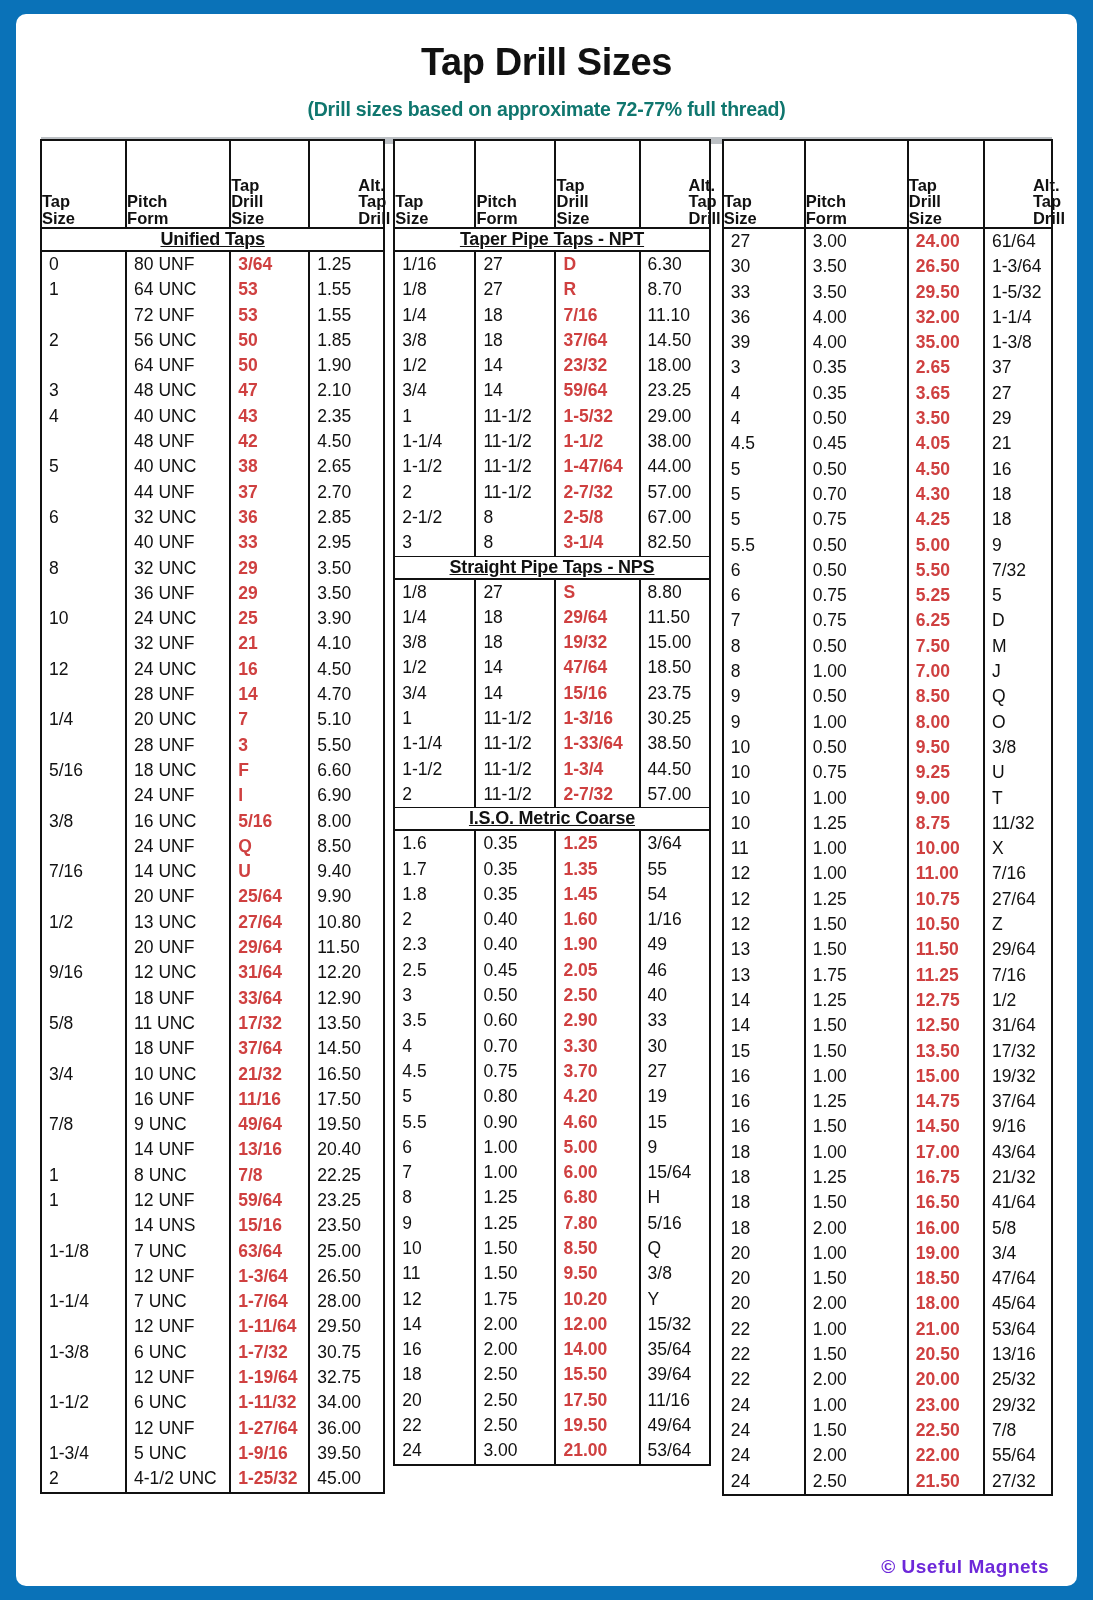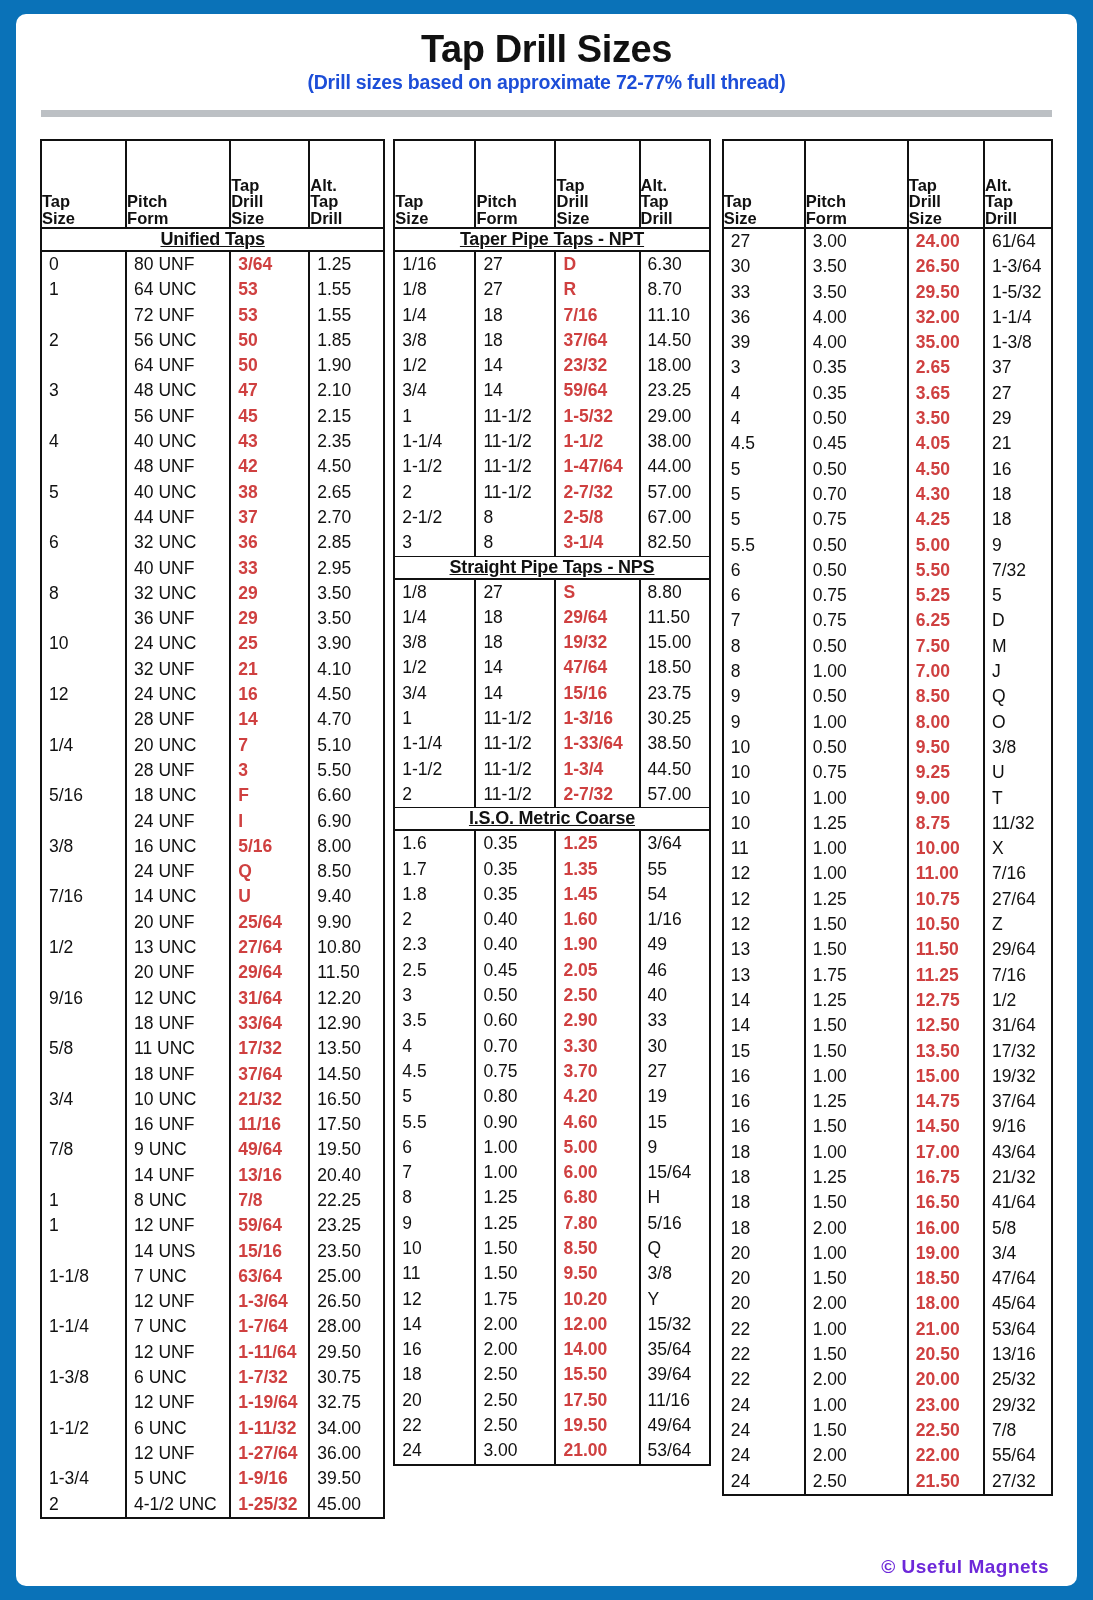--- a/index.html
+++ b/index.html
@@ -11,28 +11,28 @@
     overflow: hidden;
   }
   #frame {
     position: absolute;
     left: 16px; top: 14px;
     width: 1061px; height: 1572px;
     background: #ffffff;
     border-radius: 10px;
   }
   
-  #header { text-align: center; padding-top: 16px; }
+  #header { text-align: center; padding-top: 29px; }
   #title {
     font-size: 38px; font-weight: bold; color: #111;
     letter-spacing: -0.4px; line-height: 1.05;
   }
   #subtitle {
-    font-size: 19.5px; font-weight: bold; color: #1d4ed8;
-    margin-top: 1px; letter-spacing: -0.2px;
+    font-size: 19.5px; font-weight: bold; color: #0f766e;
+    margin-top: 15px; letter-spacing: -0.2px;
   }
   #rule {
     height: 7px; background: #bcc0c4;
     margin: 16px 25px 0 25px;
   }
   
   #tables {
     position: absolute;
     left: 24px; top: 125px;
     width: 1013px;
@@ -49,21 +49,21 @@
   table.tbl td, table.tbl th { padding: 0; }
 
   .hdr th {
     border-right: 2px solid #111;
     border-bottom: 2.5px solid #111;
     font-size: 16.5px; font-weight: bold; color:#111;
     text-align: left; padding: 5px 0 5px 7px;
     line-height: 1.02; vertical-align: bottom;
     height: 87px;
   }
-  .hdr th:last-child { border-right: none; }
+  .hdr th:last-child { border-right: none; padding-left: 48px; }
 
   .section td {
     border-bottom: 2.5px solid #111;
     border-top: 1px solid #111;
     text-align: center; font-weight: bold; font-size: 18px;
     padding: 3px 0 4px 0; color:#111; letter-spacing: -0.2px; text-decoration: underline;
   }
 
   tr.row td {
     border-right: 2px solid #111;
@@ -176,26 +176,20 @@
               <td class="tds">50</td>
               <td>1.90</td>
             </tr>
             <tr class="row">
               <td>3</td>
               <td>48 UNC</td>
               <td class="tds">47</td>
               <td>2.10</td>
             </tr>
             <tr class="row">
-              <td></td>
-              <td>56 UNF</td>
-              <td class="tds">45</td>
-              <td>2.15</td>
-            </tr>
-            <tr class="row">
               <td>4</td>
               <td>40 UNC</td>
               <td class="tds">43</td>
               <td>2.35</td>
             </tr>
             <tr class="row">
               <td></td>
               <td>48 UNF</td>
               <td class="tds">42</td>
               <td>4.50</td>

